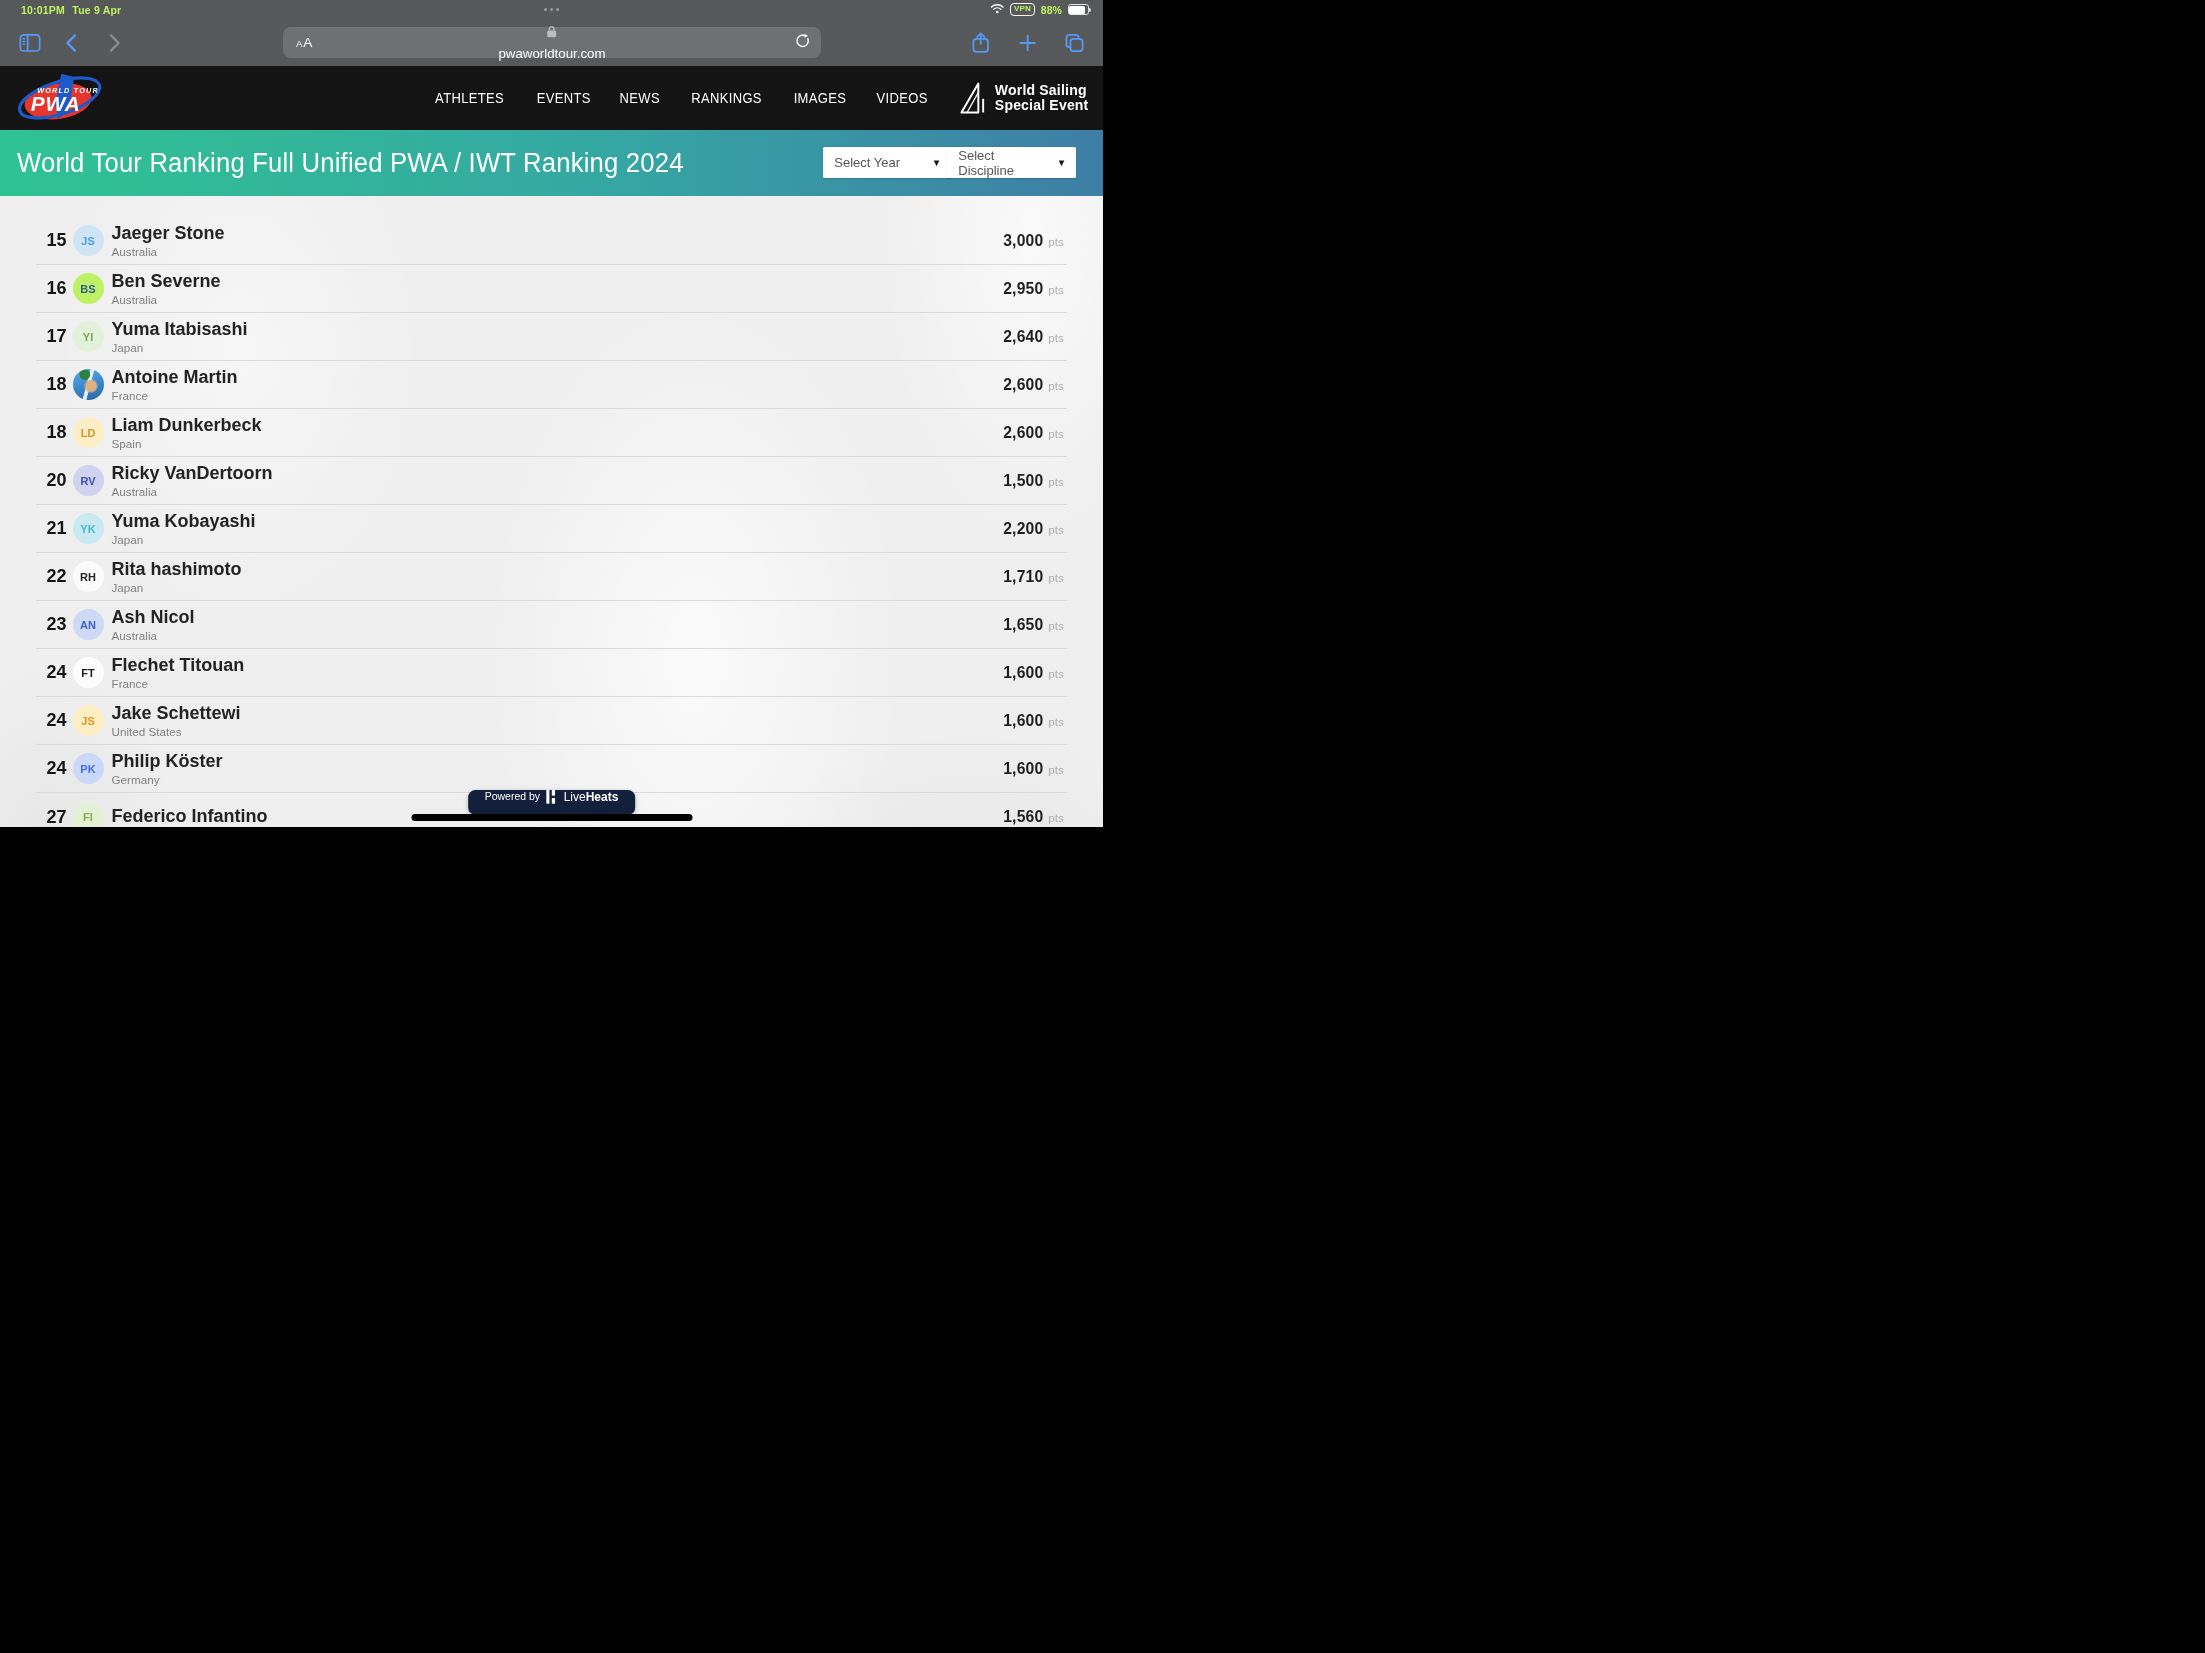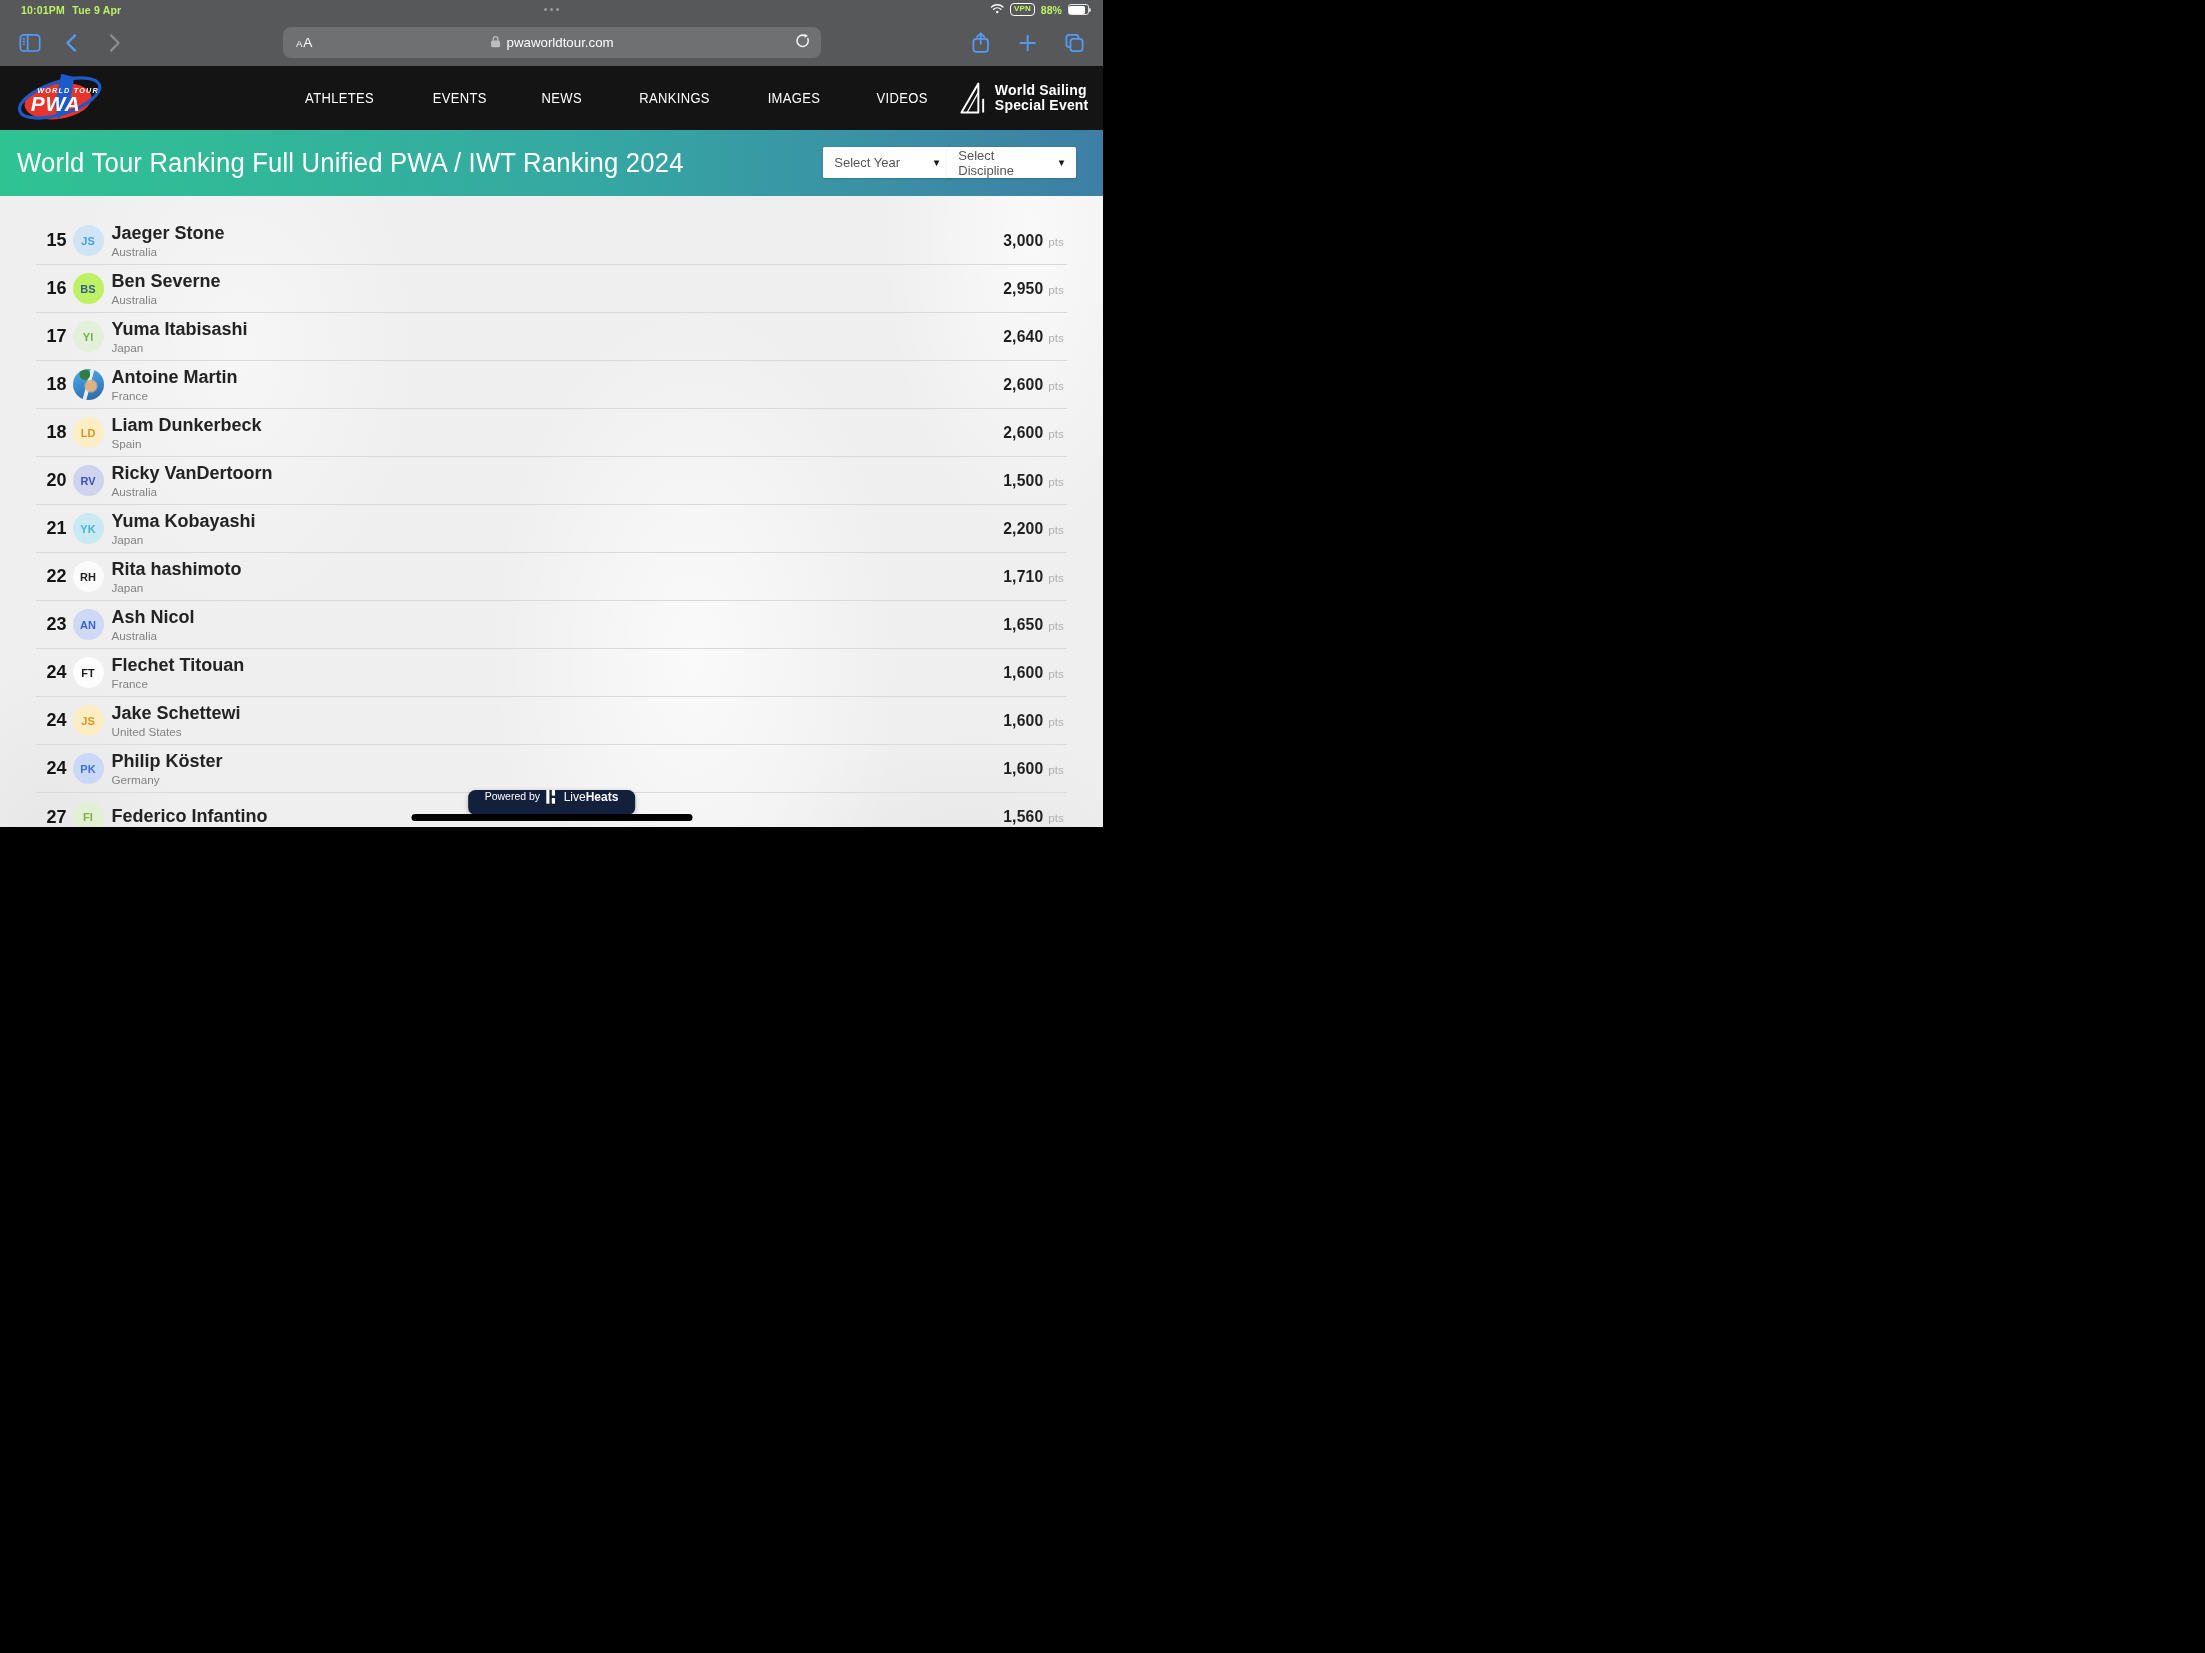--- a/index.html
+++ b/index.html
@@ -18,29 +18,29 @@
   .battery { position:relative; width:21px; height:10.5px; }
   .battery .shell { position:absolute; inset:0; border:0.8px solid #e6e6e6; border-radius:2.8px; }
   .battery .fill { position:absolute; left:1.2px; top:1.2px; bottom:1.2px; width:16px; background:#fff; border-radius:1.6px; }
   .battery .tip { position:absolute; right:-2.4px; top:3.2px; width:1.6px; height:4px; background:#cfcfcf; border-radius:0 1.6px 1.6px 0; }
 
   .toolbar { position:relative; height:47px; }
   .tb-icon { position:absolute; top:50%; transform:translateY(-50%); background:none; border:none; cursor:pointer; display:flex; align-items:center; justify-content:center; }
   .url-pill { position:absolute; left:283px; width:538px; top:8px; height:31px; background:#6f7072; border-radius:8px; display:flex; align-items:center; color:#fff; }
   .aa { padding:0 0 0 13px; color:#fdfdfd; letter-spacing:0.8px; display:flex; align-items:baseline; }
   .aa .a1{ font-size:9.7px; } .aa .a2{ font-size:13.7px; }
-  .url-center { position:absolute; left:50%; transform:translateX(-50%); display:flex; align-items:center; gap:5.7px; }
+  .url-center { position:absolute; left:50%; transform:translateX(-50%); display:flex; align-items:center; gap:5.7px;flex-direction:column; }
   .url-text { font-size:13.3px; color:#fdfdfd; }
   .reload { position:absolute; right:10.5px; top:50%; transform:translateY(-50%); }
 
   
   .site-nav { position:relative; height:64px; background:#141414; display:flex; align-items:center; }
   .pwa-logo { position:absolute; left:13px; top:5.7px; }
   .nav-right { position:absolute; right:14.5px; display:flex; align-items:center; }
-  .nav-menu { display:flex; gap:47px; margin-right:27.4px; }
+  .nav-menu { display:flex; gap:21px; margin-right:27.4px; }
   .nav-item { color:#fff; font-size:15.3px; letter-spacing:0.4px; display:inline-block; transform:scaleX(.85); cursor:pointer; white-space:nowrap; }
   .ws-logo { display:flex; align-items:center; gap:6.5px; color:#fff; }
   .ws-text { font-size:14px; font-weight:600; line-height:1.12; letter-spacing:0.2px; }
 
   
   .banner { position:relative; height:66px; display:flex; align-items:center; }
   .banner h1 { color:#fff; font-size:27px; font-weight:300; letter-spacing:0.2px; padding-left:18px; transform:scaleX(.95); transform-origin:left center; white-space:nowrap; }
   .select { position:absolute; top:17px; height:31px; background:#fff; border-radius:1.6px; display:flex; align-items:center; justify-content:space-between; padding:0 9.7px 0 11.3px; cursor:pointer; box-shadow:0 0.8px 1.6px rgba(0,0,0,.15); }
   .select .label { color:#555; font-size:13px; }
   .select .arrow { color:#1a1a1a; font-size:9.7px; margin-left:8px; }

